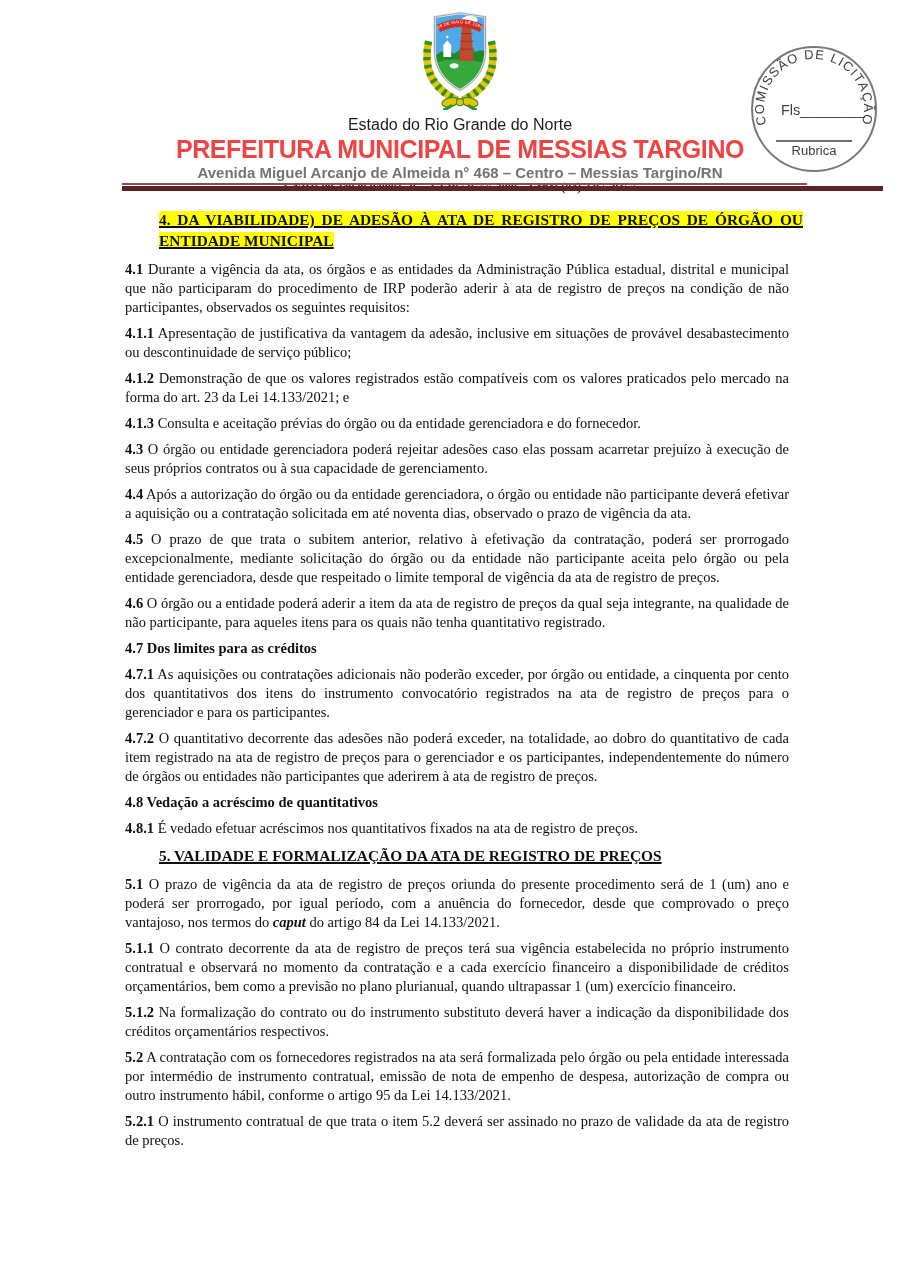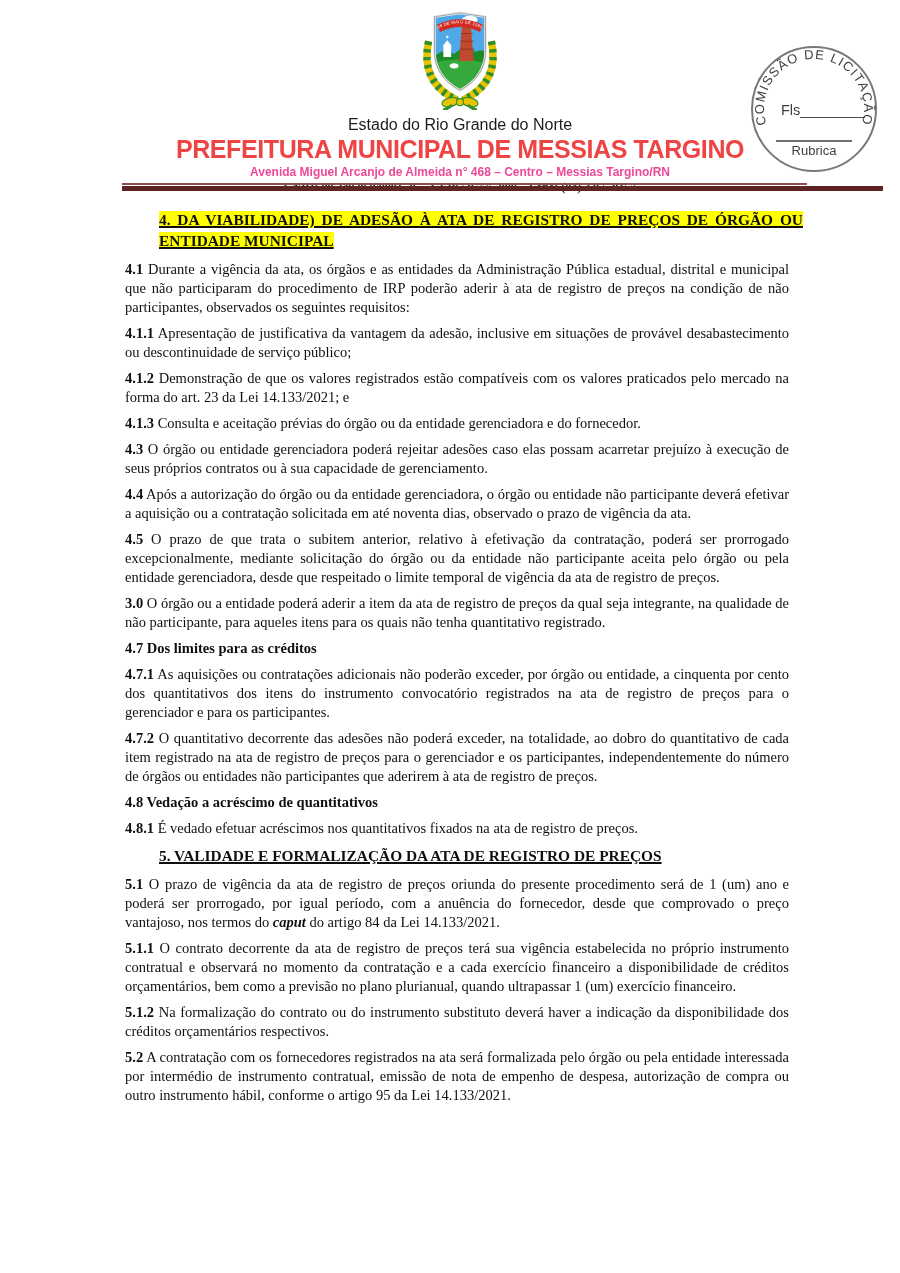--- a/index.html
+++ b/index.html
@@ -13,22 +13,22 @@
     color: #0f0f0f;
     overflow: hidden;
   }
 
   
   .crest { position: absolute; left: 413px; top: 6px; width: 94px; height: 104px; }
   .header-text { position: absolute; top: 107px; left: 20px; width: 880px; text-align: center; margin-top: 8px; }
   .state-line  { font-family: "Liberation Sans", sans-serif; font-size: 16px; line-height: 19px; color: #1c1c1c; }
   .muni-title  { font-family: "Liberation Sans", sans-serif; font-weight: bold; font-size: 25px;
                  letter-spacing: -0.4px; line-height: 28px; margin-top: 1px; color: #ef4444; }
-  .addr-line   { font-family: "Liberation Sans", sans-serif; font-weight: bold; font-size: 12px;
-                 line-height: 15px; margin-top: 2px; color: #ec4899; }
+  .addr-line   { font-family: "Liberation Sans", sans-serif; font-weight: bold; font-size: 15px;
+                 line-height: 15px; margin-top: 2px; color: #737373; }
   .cnpj-line   { font-family: "Liberation Serif", serif; font-weight: bold; font-size: 12px;
                  line-height: 15px; color: #2a2a2a; }
 
   .rule-thin  { position: absolute; top: 183px; left: 122px; width: 685px; height: 2px; background: #8a5050; }
   .rule-thick { position: absolute; top: 186px; left: 122px; width: 761px; height: 5px; background: #5e2323; }
 
   .stamp { position: absolute; left: 747px; top: 42px; width: 134px; height: 134px; }
 
   
   .content {
@@ -125,28 +125,29 @@
 
     <div class="sec-head"><span class="hl">4. DA VIABILIDADE) DE ADESÃO À ATA DE REGISTRO DE PREÇOS DE ÓRGÃO OU ENTIDADE MUNICIPAL</span></div>
 
     <p><b class="pnum">4.1</b> <span>Durante a vigência da ata, os órgãos e as entidades da Administração Pública estadual, distrital e municipal que não participaram do procedimento de IRP poderão aderir à ata de registro de preços na condição de não participantes, observados os seguintes requisitos:</span></p>
     <p><b class="pnum">4.1.1</b> <span>Apresentação de justificativa da vantagem da adesão, inclusive em situações de provável desabastecimento ou descontinuidade de serviço público;</span></p>
     <p><b class="pnum">4.1.2</b> <span>Demonstração de que os valores registrados estão compatíveis com os valores praticados pelo mercado na forma do art. 23 da Lei 14.133/2021; e</span></p>
     <p><b class="pnum">4.1.3</b> <span>Consulta e aceitação prévias do órgão ou da entidade gerenciadora e do fornecedor.</span></p>
     <p><b class="pnum">4.3</b> <span>O órgão ou entidade gerenciadora poderá rejeitar adesões caso elas possam acarretar prejuízo à execução de seus próprios contratos ou à sua capacidade de gerenciamento.</span></p>
     <p><b class="pnum">4.4</b> <span>Após a autorização do órgão ou da entidade gerenciadora, o órgão ou entidade não participante deverá efetivar a aquisição ou a contratação solicitada em até noventa dias, observado o prazo de vigência da ata.</span></p>
     <p><b class="pnum">4.5</b> <span>O prazo de que trata o subitem anterior, relativo à efetivação da contratação, poderá ser prorrogado excepcionalmente, mediante solicitação do órgão ou da entidade não participante aceita pelo órgão ou pela entidade gerenciadora, desde que respeitado o limite temporal de vigência da ata de registro de preços.</span></p>
-    <p><b class="pnum">3.0</b> <span>O órgão ou a entidade poderá aderir a item da ata de registro de preços da qual seja integrante, na qualidade de não participante, para aqueles itens para os quais não tenha quantitativo registrado.</span></p>
+    <p><b class="pnum">4.6</b> <span>O órgão ou a entidade poderá aderir a item da ata de registro de preços da qual seja integrante, na qualidade de não participante, para aqueles itens para os quais não tenha quantitativo registrado.</span></p>
     <p class="bold-head"><b class="pnum">4.7</b> <span>Dos limites para as créditos</span></p>
     <p><b class="pnum">4.7.1</b> <span>As aquisições ou contratações adicionais não poderão exceder, por órgão ou entidade, a cinquenta por cento dos quantitativos dos itens do instrumento convocatório registrados na ata de registro de preços para o gerenciador e para os participantes.</span></p>
     <p><b class="pnum">4.7.2</b> <span>O quantitativo decorrente das adesões não poderá exceder, na totalidade, ao dobro do quantitativo de cada item registrado na ata de registro de preços para o gerenciador e os participantes, independentemente do número de órgãos ou entidades não participantes que aderirem à ata de registro de preços.</span></p>
     <p class="bold-head"><b class="pnum">4.8</b> <span>Vedação a acréscimo de quantitativos</span></p>
     <p><b class="pnum">4.8.1</b> <span>É vedado efetuar acréscimos nos quantitativos fixados na ata de registro de preços.</span></p>
 
     <div class="sec-head plain-underline">5. VALIDADE E FORMALIZAÇÃO DA ATA DE REGISTRO DE PREÇOS</div>
 
     <p><b class="pnum">5.1</b> <span>O prazo de vigência da ata de registro de preços oriunda do presente procedimento será de 1 (um) ano e poderá ser prorrogado, por igual período, com a anuência do fornecedor, desde que comprovado o preço vantajoso, nos termos do </span><span class="ital">caput</span><span> do artigo 84 da Lei 14.133/2021.</span></p>
     <p><b class="pnum">5.1.1</b> <span>O contrato decorrente da ata de registro de preços terá sua vigência estabelecida no próprio instrumento contratual e observará no momento da contratação e a cada exercício financeiro a disponibilidade de créditos orçamentários, bem como a previsão no plano plurianual, quando ultrapassar 1 (um) exercício financeiro.</span></p>
     <p><b class="pnum">5.1.2</b> <span>Na formalização do contrato ou do instrumento substituto deverá haver a indicação da disponibilidade dos créditos orçamentários respectivos.</span></p>
     <p><b class="pnum">5.2</b> <span>A contratação com os fornecedores registrados na ata será formalizada pelo órgão ou pela entidade interessada por intermédio de instrumento contratual, emissão de nota de empenho de despesa, autorização de compra ou outro instrumento hábil, conforme o artigo 95 da Lei 14.133/2021.</span></p>
+    <p><b class="pnum">5.2.1</b> <span>O instrumento contratual de que trata o item 5.2 deverá ser assinado no prazo de validade da ata de registro de preços.</span></p>
 
   </div>
 </div>
 
 </body></html>

